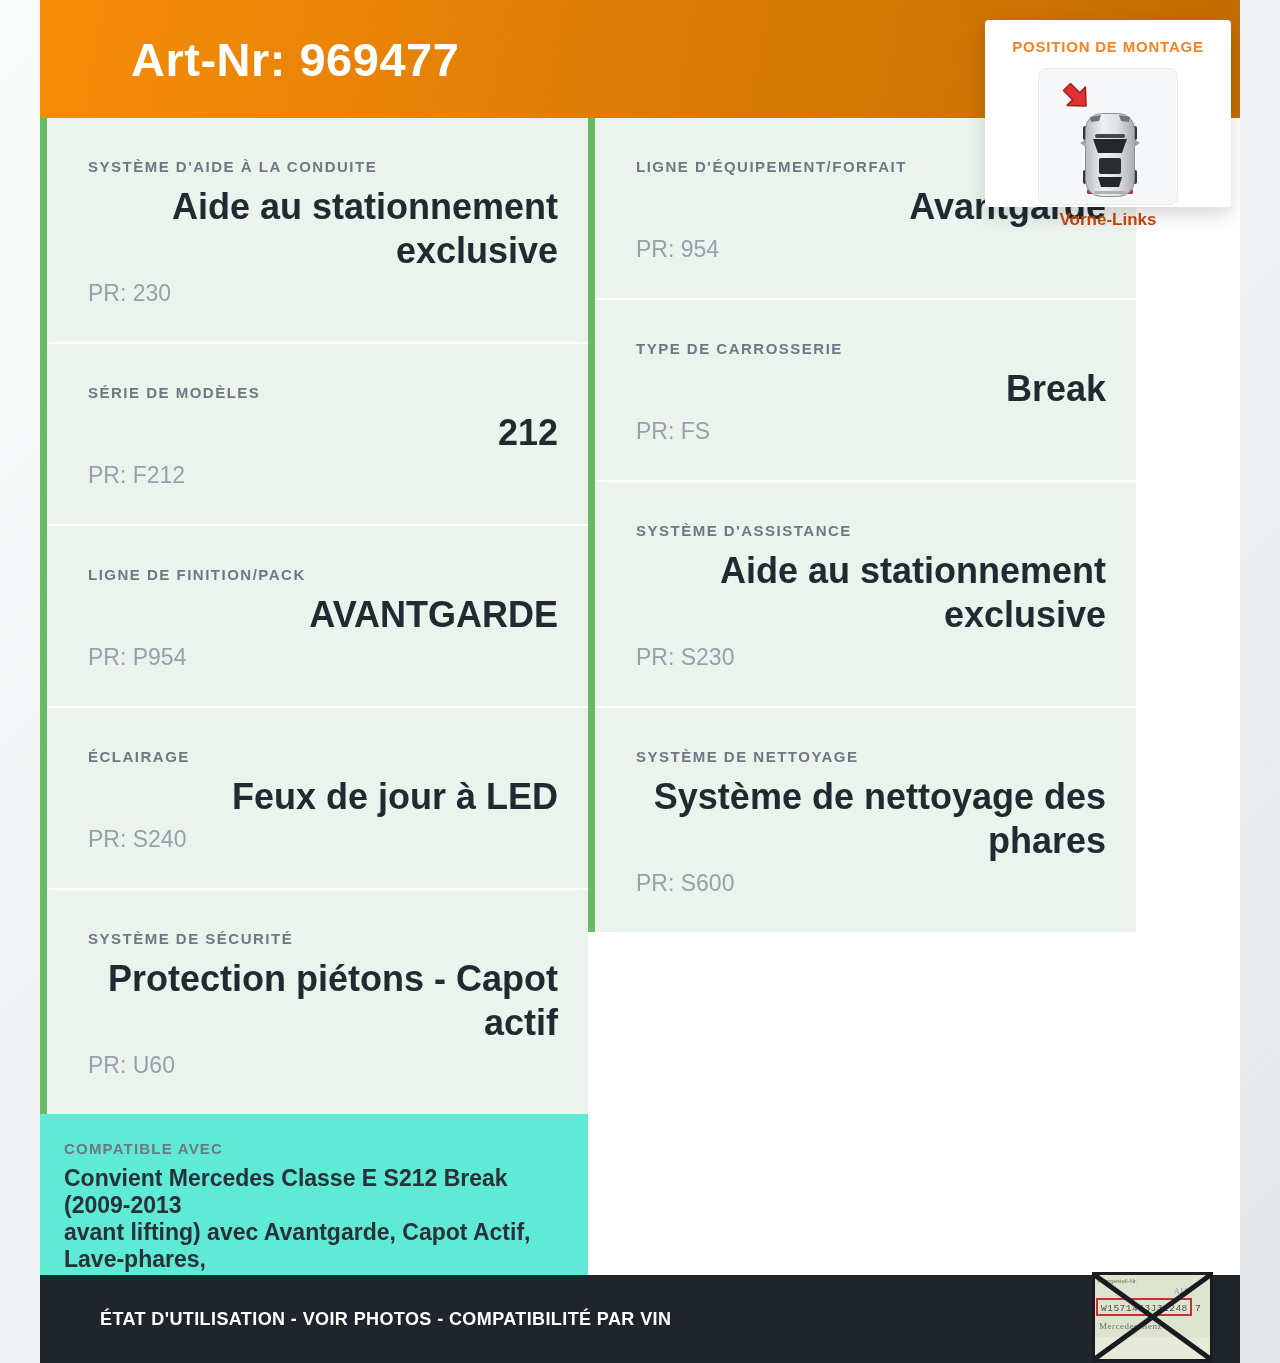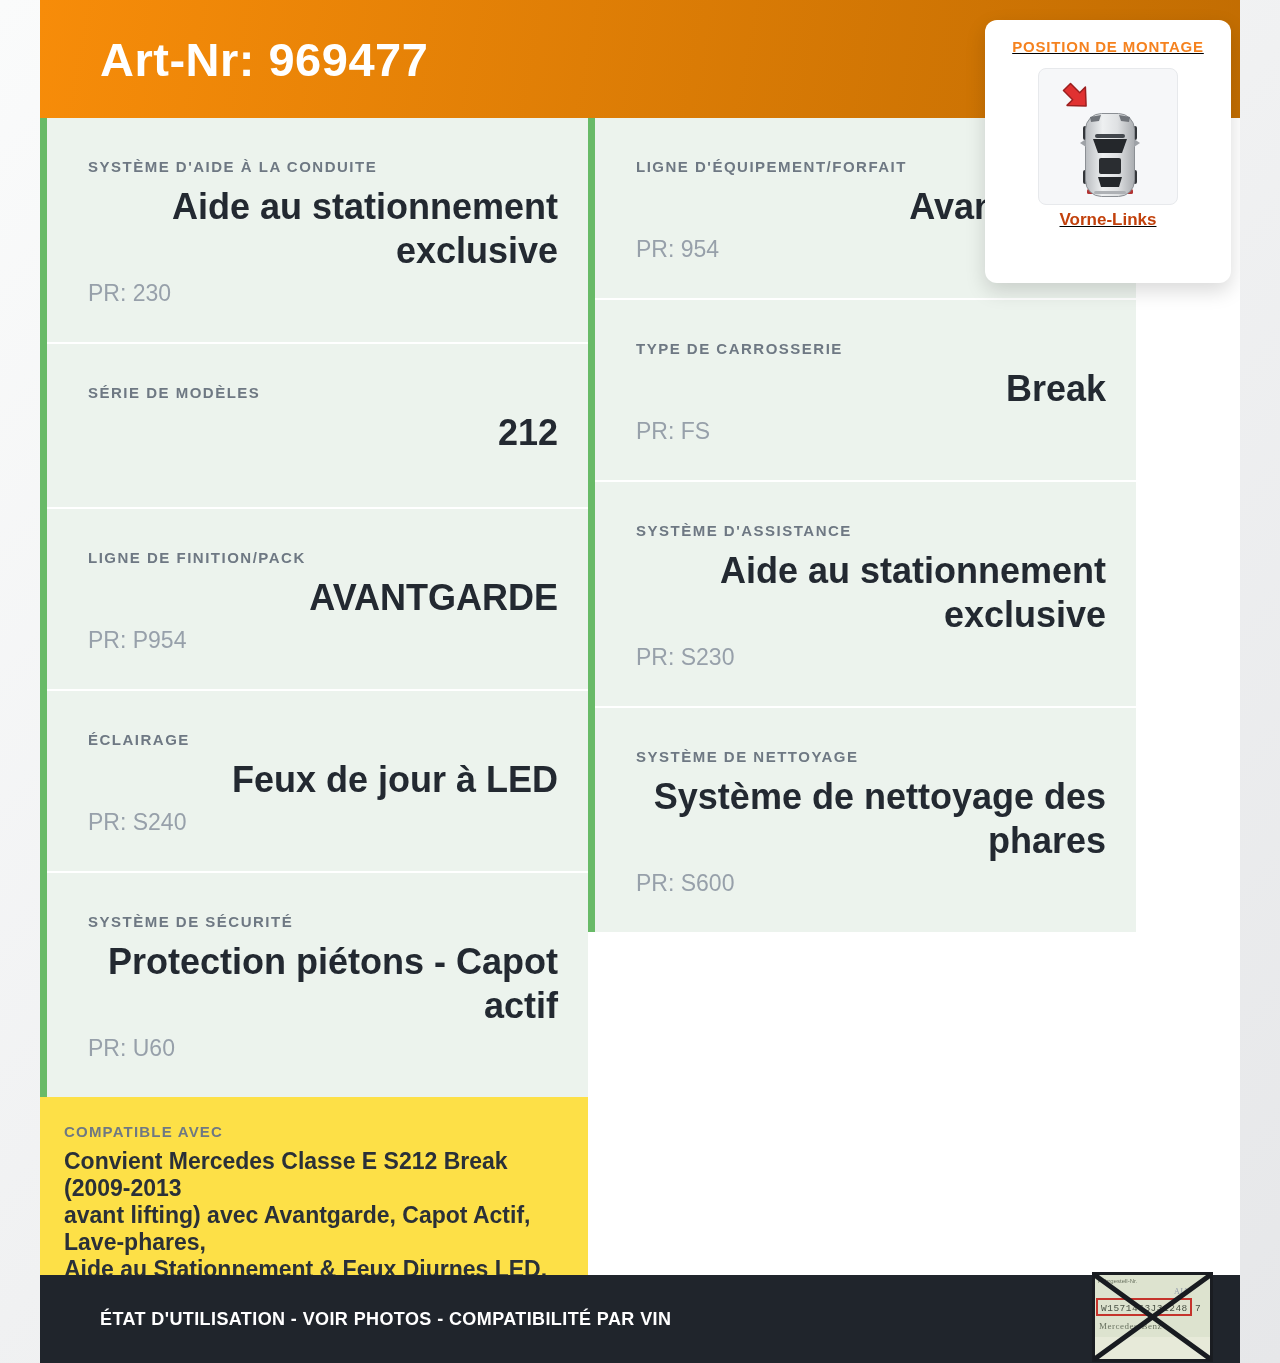--- a/index.html
+++ b/index.html
@@ -16,21 +16,21 @@
     position:relative; overflow:hidden;
   }
   .content{
     position:absolute; left:40px; top:0; width:1200px; height:1363px;
     background:var(--content-bg); overflow:hidden;
   }
   
   .header{
     height:118px;
     background:linear-gradient(100deg, var(--orange-1) 0%, var(--orange-2) 100%);
-    display:flex; align-items:center; padding-left:60px;
+    display:flex; align-items:center; padding-left:91px;
   }
   .header h1{
     color:#ffffff; font-size:47px; font-weight:700; letter-spacing:0.5px;
   }
   
   .columns{display:flex; align-items:flex-start;}
   .col{width:548px;}
   .cards{border-left:7px solid var(--green);}
   .card{
     background:var(--mint);
@@ -42,36 +42,36 @@
     font-size:15px; font-weight:700; letter-spacing:1.5px;
     color:var(--label-gray); margin-bottom:10px;
   }
   .spec-value{
     font-size:36px; font-weight:700; line-height:44px;
     color:var(--value-dark); margin-bottom:12px; max-width:525px;text-align:right;
   }
   .spec-pr{font-size:23px; color:var(--pr-gray); line-height:17px;}
   
   .compatible{
-    background:#fde047; padding:26px 20px 0 24px;
+    background:#5eead4; padding:26px 20px 0 24px;
   }
   .compatible-label{
     font-size:15px; font-weight:700; letter-spacing:1.2px;
     color:var(--label-gray); margin-bottom:8px;
   }
   .compatible-text{
     font-size:23px; font-weight:700; line-height:27px;
     color:#2a3038; white-space:pre-line; max-width:560px;
   }
   
   .position-card{
-    position:absolute; left:945px; top:20px; width:246px; height:263px;
-    background:#ffffff; border-radius:12px;
+    position:absolute; left:945px; top:20px; width:246px; height:187px;
+    background:#ffffff; border-radius:4px;
     box-shadow:0 8px 20px rgba(0,0,0,0.15);
-    text-align:center; padding-top:18px;text-decoration:underline;
+    text-align:center; padding-top:18px;
   }
   .position-title{
     color:var(--accent-orange); font-size:15px; font-weight:700; letter-spacing:0.8px;
   }
   .position-imgbox{
     width:140px; height:137px; margin:13px auto 0;
     background:#f6f7f9; border:1px solid #e7e9ec; border-radius:8px;
   }
   .position-caption{
     margin-top:5px; font-size:17px; font-weight:700; color:#c2410c;
@@ -103,20 +103,21 @@
     <div class="col">
       <div class="cards">
         <div class="card">
           <div class="spec-label">SYSTÈME D'AIDE À LA CONDUITE</div>
           <div class="spec-value">Aide au stationnement exclusive</div>
           <div class="spec-pr">PR: 230</div>
         </div>
         <div class="card">
           <div class="spec-label">SÉRIE DE MODÈLES</div>
           <div class="spec-value">212</div>
+          <div class="spec-pr">PR: F212</div>
         </div>
         <div class="card">
           <div class="spec-label">LIGNE DE FINITION/PACK</div>
           <div class="spec-value">AVANTGARDE</div>
           <div class="spec-pr">PR: P954</div>
         </div>
         <div class="card">
           <div class="spec-label">ÉCLAIRAGE</div>
           <div class="spec-value">Feux de jour à LED</div>
           <div class="spec-pr">PR: S240</div>

